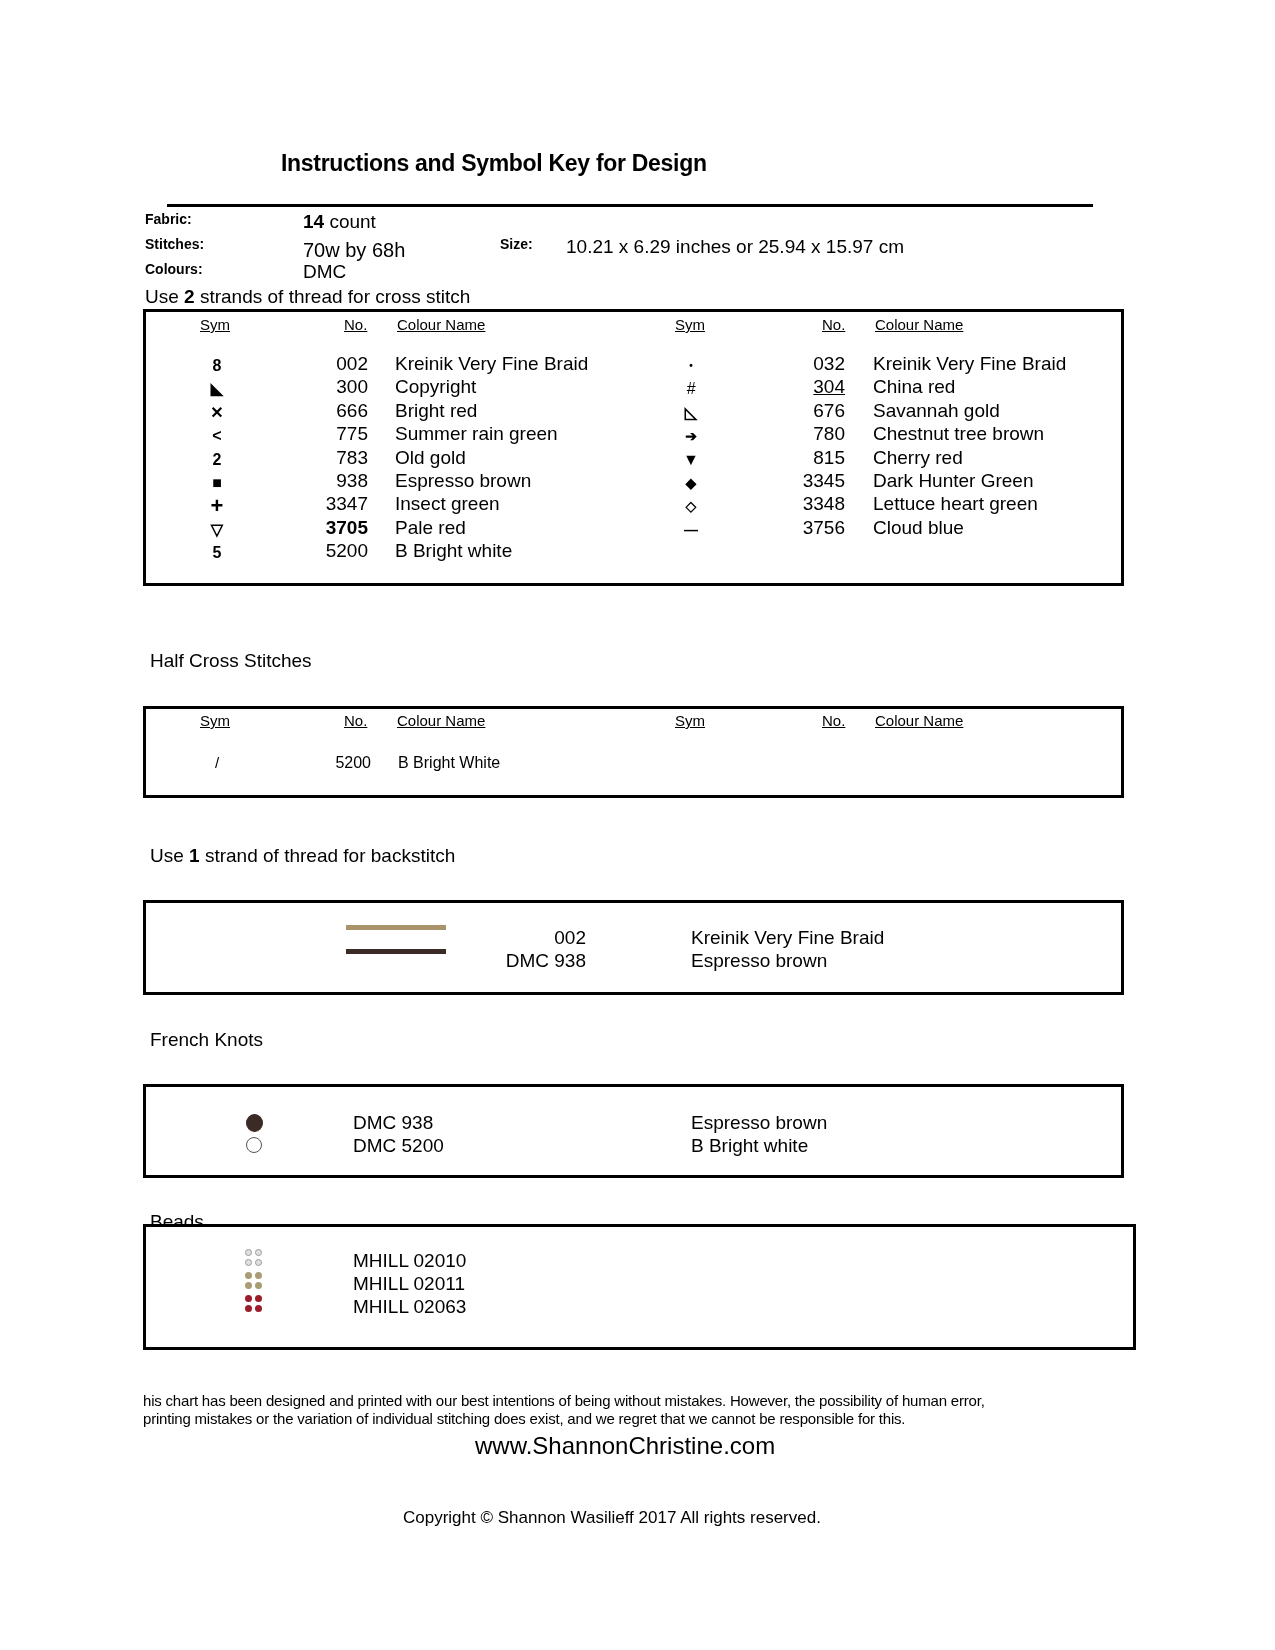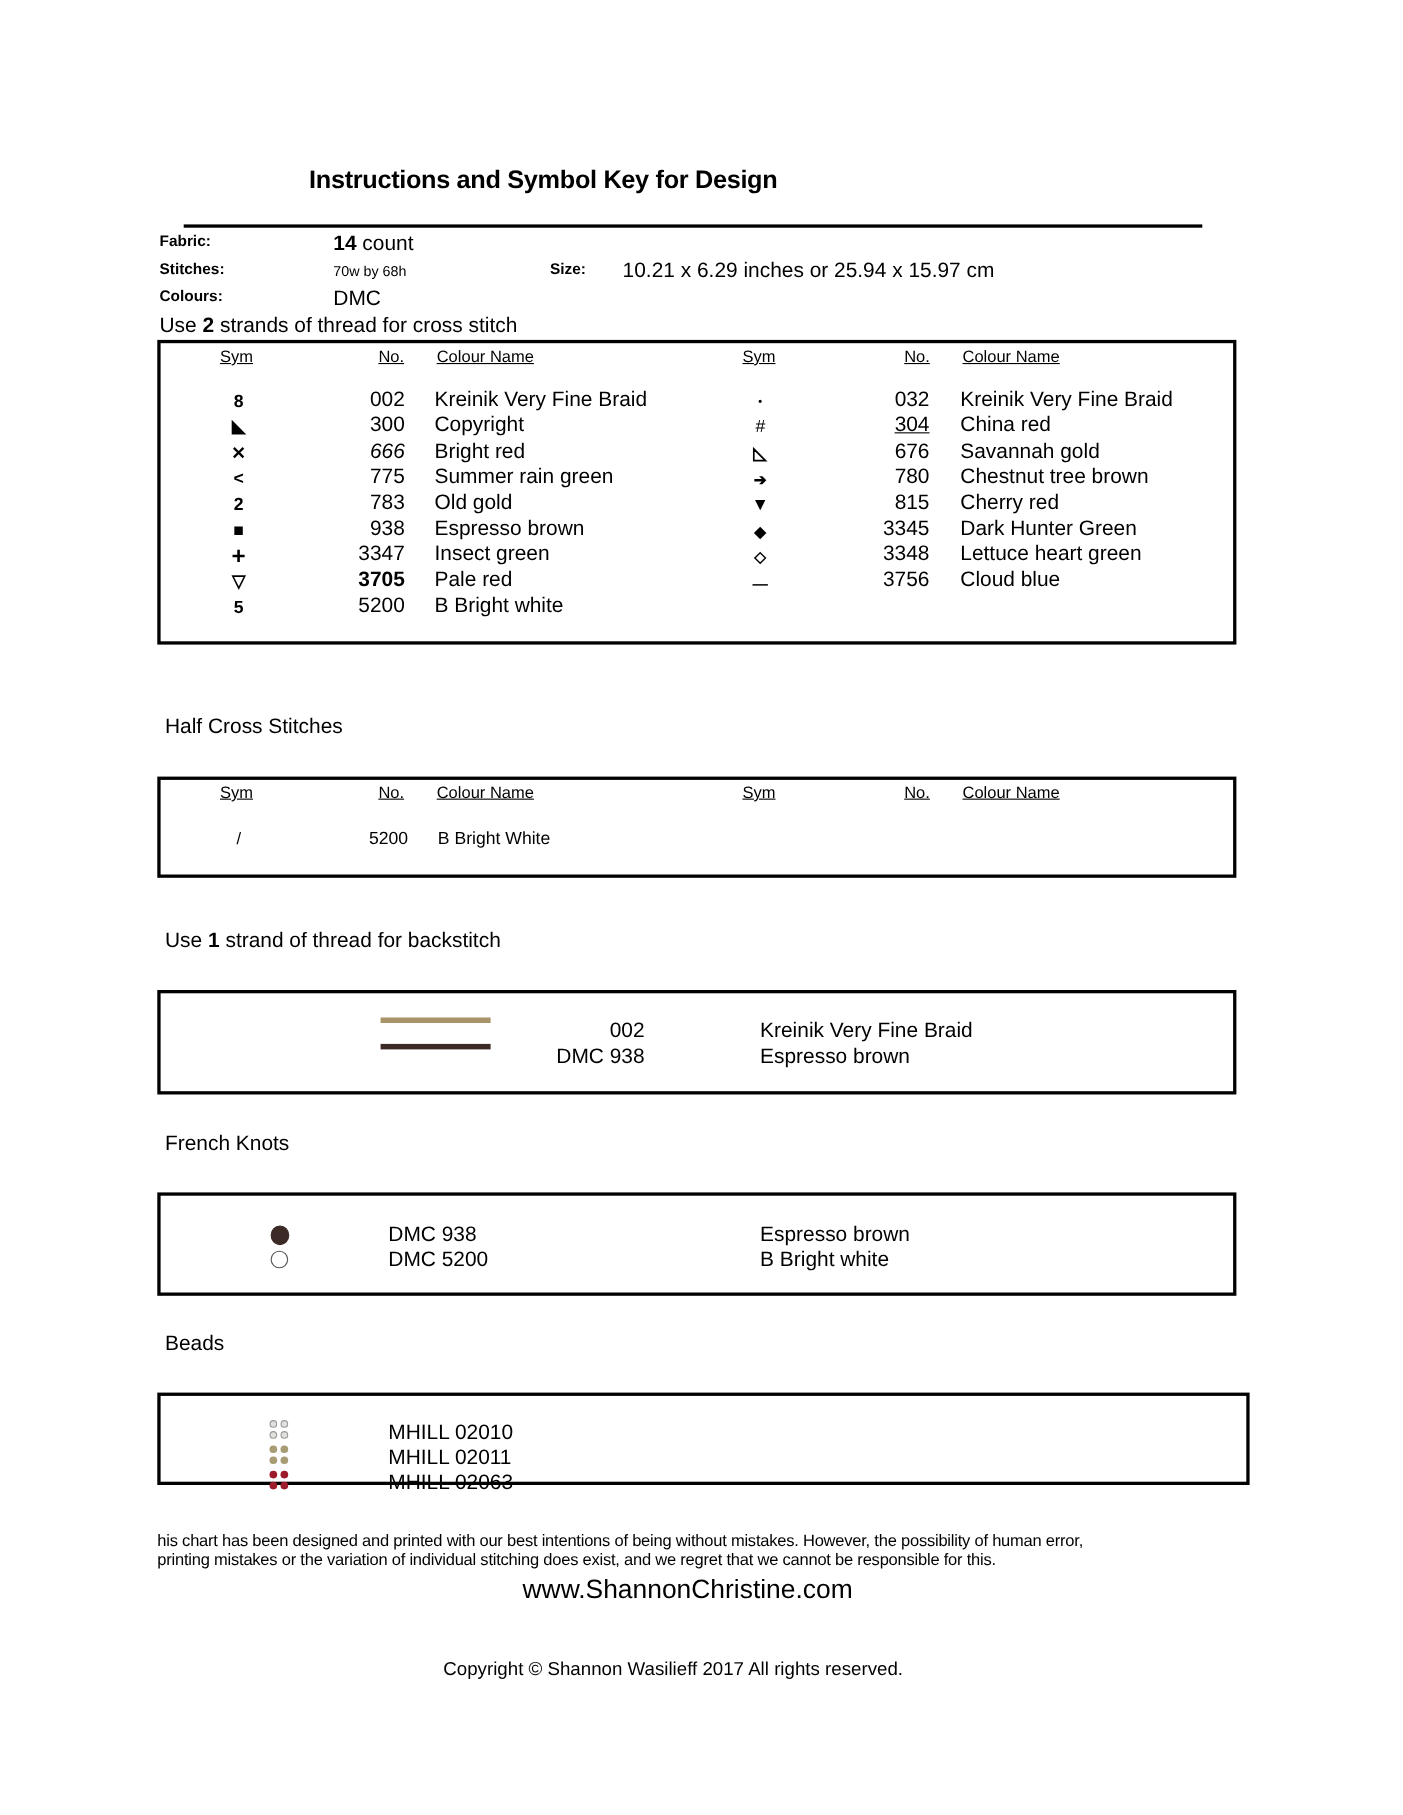--- a/index.html
+++ b/index.html
@@ -2,21 +2,21 @@
 <html><head>
 <meta charset="utf-8">
 <style>
   html, body { margin:0; padding:0; background:#ffffff; }
   body { width:1275px; height:1650px; position:relative; overflow:hidden; color:#000; font-family:"Liberation Sans", sans-serif; }
   .abs { position:absolute; white-space:nowrap; }
   .title { left:281px; top:150px; font-size:23px; font-weight:bold; letter-spacing:-0.3px; }
   .rule { left:167px; top:204px; width:926px; height:3px; background:#000; }
   .lbl { font-size:14px; font-weight:bold; }
   .val { font-size:19px; }
-  .val-sm { font-size:13px; }
+  .val-sm { font-size:20px; }
   .box { position:absolute; border:3px solid #000; box-sizing:border-box; background:#fff; }
   .hdr { position:absolute; font-size:15px; text-decoration:underline; white-space:nowrap; }
   .row-text { position:absolute; font-size:19px; white-space:nowrap; line-height:22px; }
   .num { text-align:right; width:70px; }
   .sym { position:absolute; width:30px; text-align:center; font-size:16px; font-weight:bold; line-height:22px; }
   .section-label { font-size:19px; }
   .bs-line { position:absolute; height:5px; left:200px; width:100px; }
   .knot { position:absolute; width:16px; height:16px; border-radius:50%; box-sizing:border-box; }
   .beads { position:absolute; width:18px; height:18px; display:grid; grid-template-columns:8px 8px; grid-gap:2px; }
   .beads span { width:7px; height:7px; border-radius:50%; display:block; box-sizing:border-box; }
@@ -56,21 +56,21 @@
     <div class="row-text num" style="left:152px;top:41px;">002</div>
     <div class="row-text" style="left:249px;top:41px;">Kreinik Very Fine Braid</div>
   </div>
   <div>
     <div class="sym" style="left:56px;top:66px;">◣</div>
     <div class="row-text num" style="left:152px;top:64px;">300</div>
     <div class="row-text" style="left:249px;top:64px;">Copyright</div>
   </div>
   <div>
     <div class="sym" style="left:56px;top:90px;">✕</div>
-    <div class="row-text num" style="left:152px;top:88px;font-style:italic;">666</div>
+    <div class="row-text num" style="left:152px;top:88px;">666</div>
     <div class="row-text" style="left:249px;top:88px;">Bright red</div>
   </div>
   <div>
     <div class="sym" style="left:56px;top:113px;">&lt;</div>
     <div class="row-text num" style="left:152px;top:111px;">775</div>
     <div class="row-text" style="left:249px;top:111px;">Summer rain green</div>
   </div>
   <div>
     <div class="sym" style="left:56px;top:137px;">2</div>
     <div class="row-text num" style="left:152px;top:135px;">783</div>
@@ -168,21 +168,21 @@
 <div class="box" style="left:143px;top:1084px;width:981px;height:94px;">
   <div class="knot" style="left:100px;top:27px;background:#3b2a26;border:1px solid #3b2a26;width:17px;height:18px;"></div>
   <div class="knot" style="left:100px;top:50px;background:#fff;border:1px solid #555;"></div>
   <div class="row-text" style="left:207px;top:25px;">DMC 938</div>
   <div class="row-text" style="left:207px;top:48px;">DMC 5200</div>
   <div class="row-text" style="left:545px;top:25px;">Espresso brown</div>
   <div class="row-text" style="left:545px;top:48px;">B Bright white</div>
 </div>
 
 <div class="abs section-label" style="left:150px;top:1211px;">Beads</div>
-<div class="box" style="left:143px;top:1266px;width:993px;height:84px;">
+<div class="box" style="left:143px;top:1224px;width:993px;height:126px;">
   <div class="beads" style="left:99px;top:22px;">
     <span style="border:1px solid #999;background:#e0e0dc;"></span>
       <span style="border:1px solid #999;background:#e0e0dc;"></span>
     <span style="border:1px solid #999;background:#e0e0dc;"></span>
       <span style="border:1px solid #999;background:#e0e0dc;"></span>
   </div>
   <div class="beads" style="left:99px;top:45px;">
     <span style="background:#a89c74;"></span>
       <span style="background:#a89c74;"></span>
     <span style="background:#a89c74;"></span>

